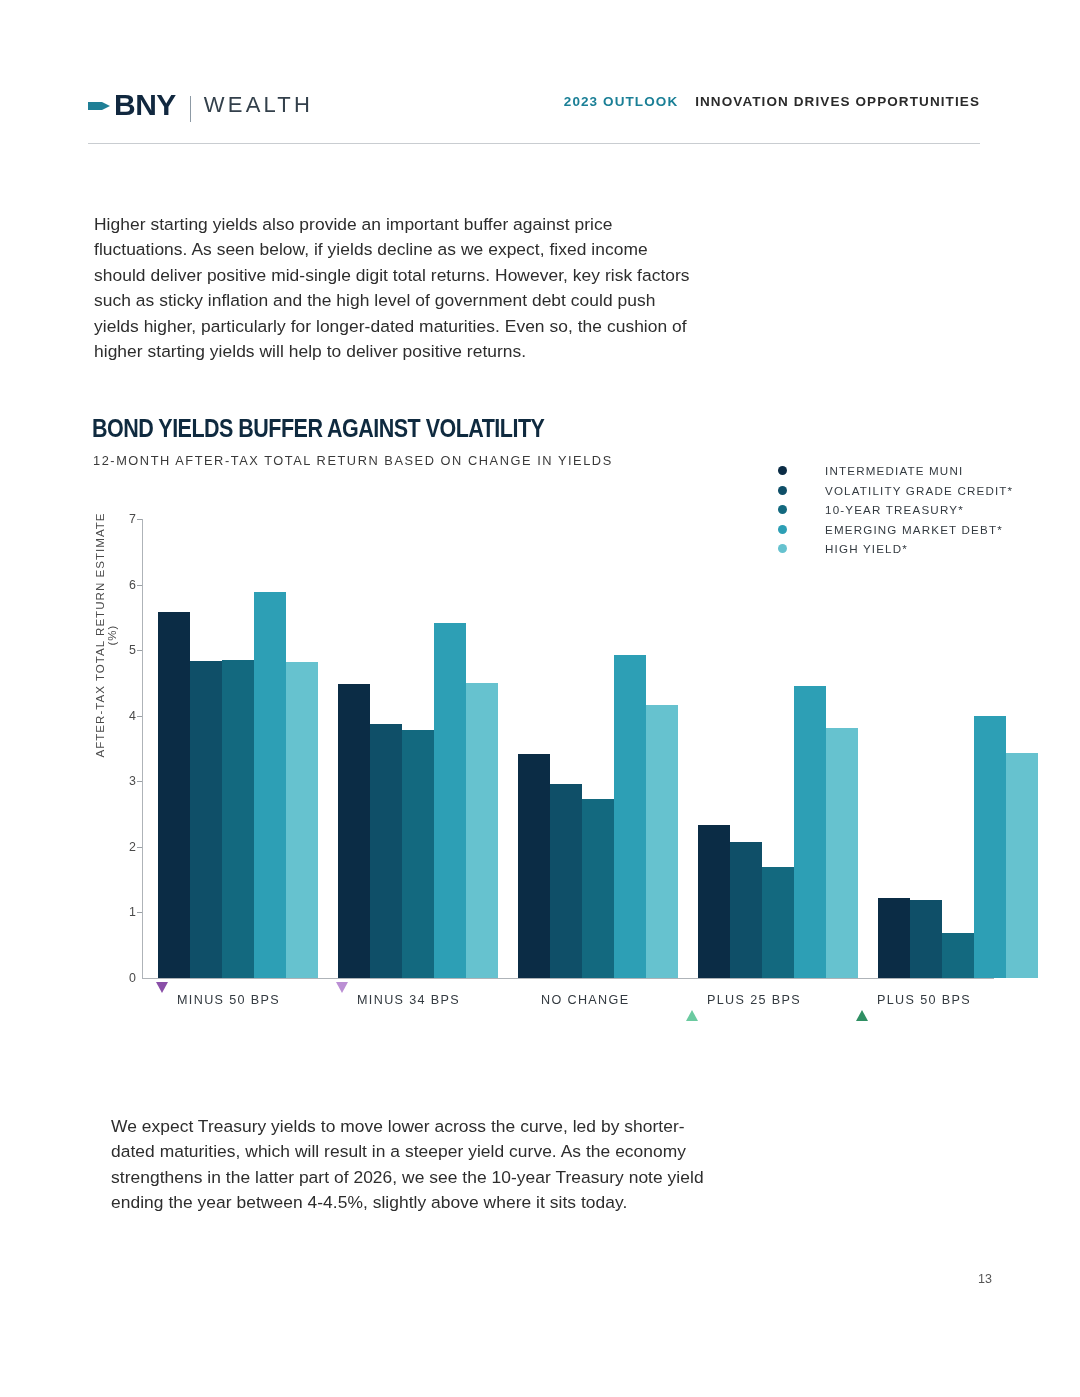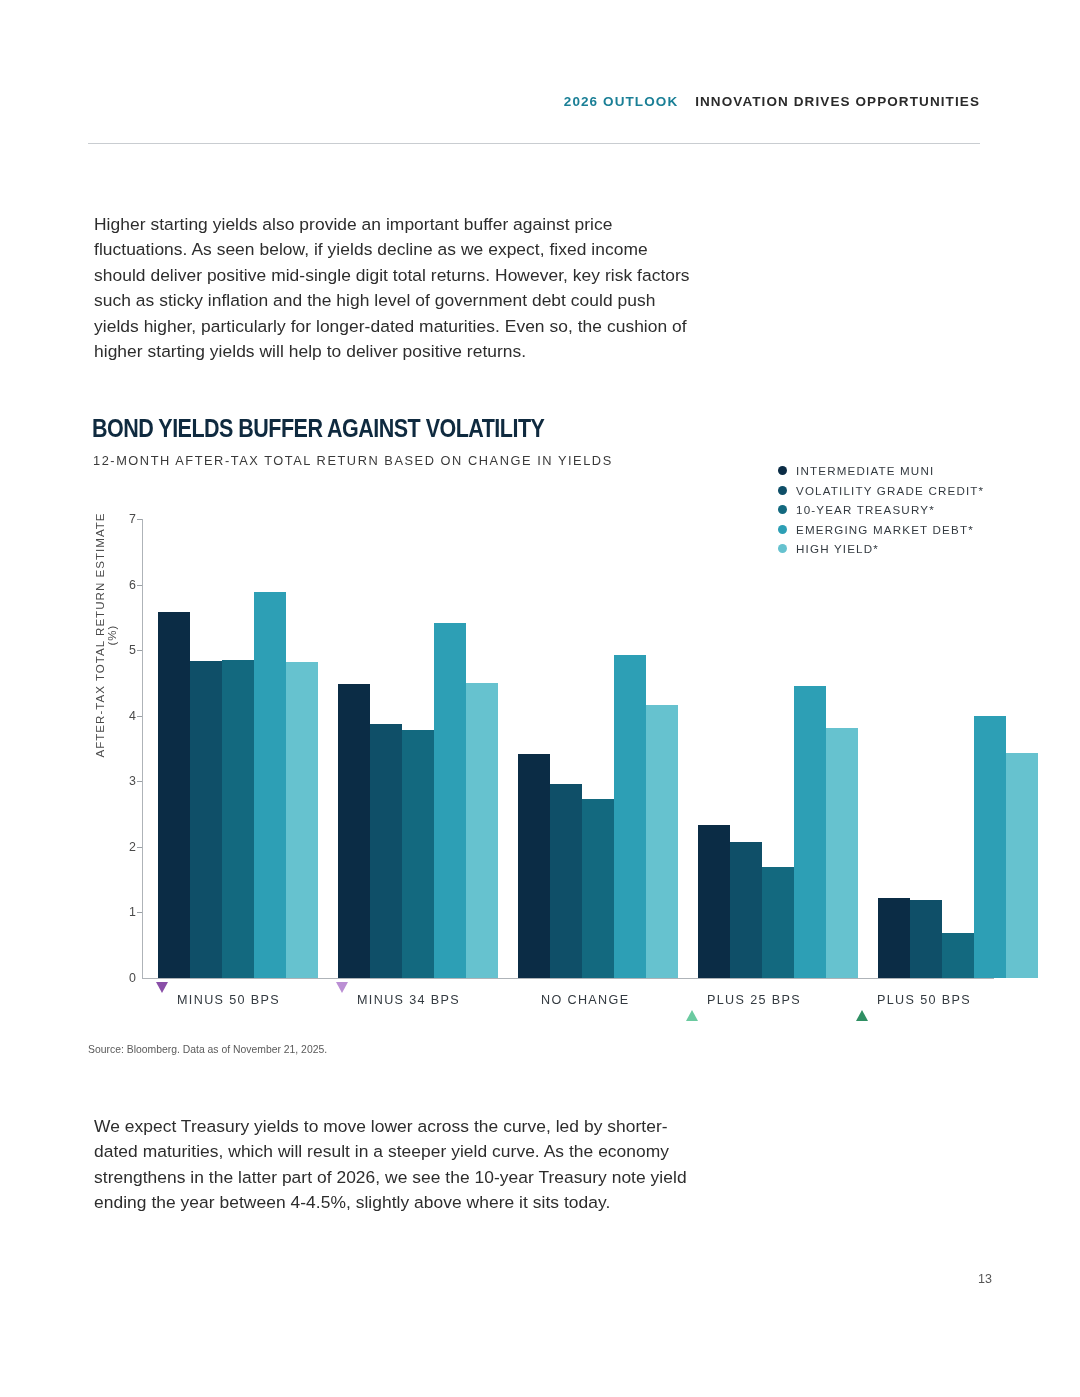--- a/index.html
+++ b/index.html
@@ -47,40 +47,40 @@
     background:#c9cdd1;
   }
 
   
   .para {
     position:absolute;
     font-size:17.4px; line-height:25.4px; color:#2d2d2d;
     letter-spacing:0.05px;
   }
   #para-top { left:94px; top:212px; width:608px; }
-  #para-bottom { left:94px; top:1114px; width:600px; }
+  #para-bottom { left:111px; top:1114px; width:600px; }
 
   
   #chart-title {
     position:absolute; left:92px; top:414px;
     font-family:"Liberation Sans Narrow","Liberation Sans", sans-serif;
     font-weight:bold; font-size:25px; letter-spacing:-0.6px;
     color:#0f2a3f;
     transform:scaleX(0.86); transform-origin:left center;
   }
   #chart-subtitle {
     position:absolute; left:93px; top:453px;
     font-size:12.8px; letter-spacing:1.55px; color:#3a3a3a;
   }
 
   
   #legend {
     position:absolute; left:778px; top:461px; width:240px;
   }
-  .legend-item { display:flex; align-items:center; height:19.5px; }
+  .legend-item { display:flex; align-items:center; height:19.5px;gap:29px; }
   .legend-dot {
     width:9px; height:9px; border-radius:50%; flex:none; margin-right:9px;
   }
   .legend-label {
     font-size:11.6px; letter-spacing:1.18px; color:#333a40; white-space:nowrap;
   }
 
   
   #plot {
     position:absolute; left:94px; top:505px; width:900px; height:490px;
@@ -137,22 +137,32 @@
   
   #page-number {
     position:absolute; right:88px; top:1272px;
     font-size:12.5px; color:#555;
   }
 </style>
 </head>
 <body>
 
 <div id="header">
+  <div id="logo-row">
+    <span class="bny-arrow">
+      <svg width="22" height="16" viewBox="0 0 22 16">
+        <polygon points="0,4 14,4 22,8 14,12 0,12" fill="#1f7f96"></polygon>
+      </svg>
+    </span>
+    <span class="bny-word">BNY</span>
+    <span class="bny-divider"></span>
+    <span class="bny-wealth">WEALTH</span>
+  </div>
   <div id="header-right">
-    <span class="outlook">2026 OUTLOOK</span>
+    <span class="outlook">2023 OUTLOOK</span>
     <span class="tagline">INNOVATION DRIVES OPPORTUNITIES</span>
   </div>
 </div>
 <div id="header-rule"></div>
 
 <div class="para" id="para-top">Higher starting yields also provide an important buffer against price fluctuations. As seen below, if yields decline as we expect, fixed income should deliver positive mid-single digit total returns. However, key risk factors such as sticky inflation and the high level of government debt could push yields higher, particularly for longer-dated maturities. Even so, the cushion of higher starting yields will help to deliver positive returns.</div>
 
 <div id="chart-title">BOND YIELDS BUFFER AGAINST VOLATILITY</div>
 <div id="chart-subtitle">12-MONTH AFTER-TAX TOTAL RETURN BASED ON CHANGE IN YIELDS</div>
 
@@ -254,18 +264,17 @@
       <span class="x-cat-marker"><span class="tri-up" style="border-bottom-color: rgb(107, 202, 160);"></span></span>
       <span class="x-cat-label">PLUS 25 BPS</span>
     </div>
     <div class="x-cat" style="left: 714px;">
       <span class="x-cat-marker"><span class="tri-up" style="border-bottom-color: rgb(47, 143, 99);"></span></span>
       <span class="x-cat-label">PLUS 50 BPS</span>
     </div>
   </div>
 
 <div id="footnotes">
-  <div>Source: Bloomberg. Data as of November 21, 2025.</div>
 </div>
 
 <div class="para" id="para-bottom">We expect Treasury yields to move lower across the curve, led by shorter-dated maturities, which will result in a steeper yield curve. As the economy strengthens in the latter part of 2026, we see the 10-year Treasury note yield ending the year between 4-4.5%, slightly above where it sits today.</div>
 
 <div id="page-number">13</div>
 
 </body></html>

